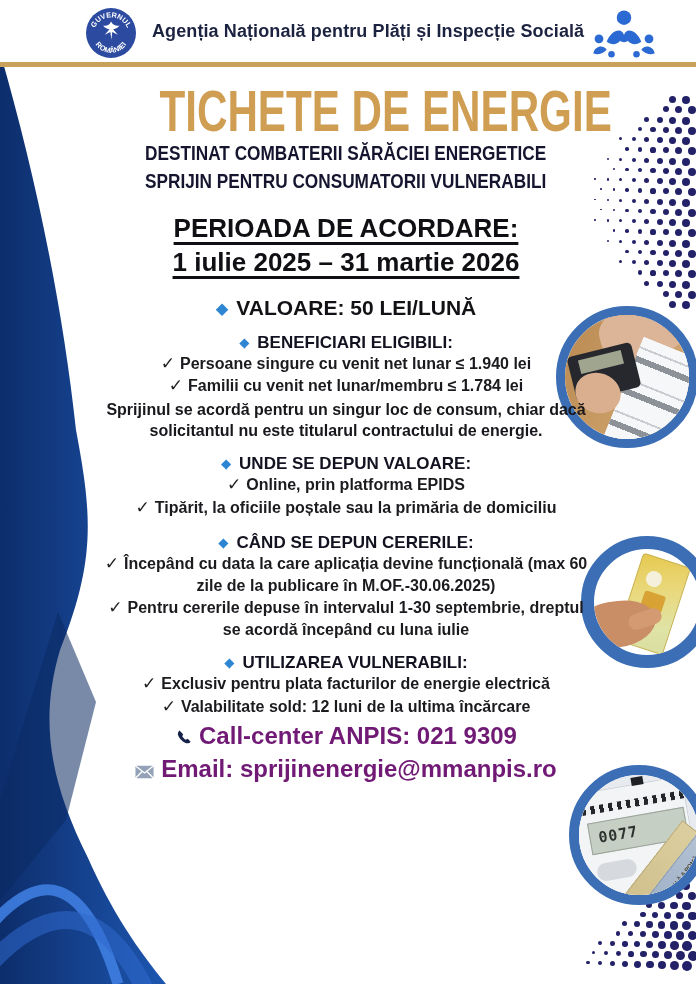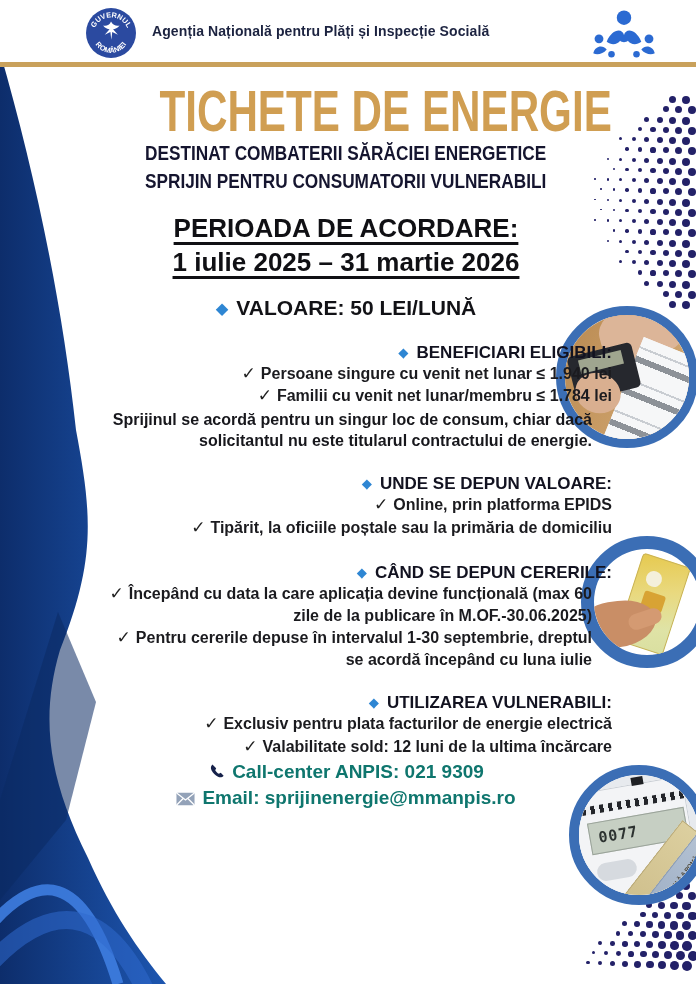--- a/index.html
+++ b/index.html
@@ -3,21 +3,21 @@
 <meta charset="utf-8">
 <style>
   html,body{margin:0;padding:0;background:#ffffff;}
   #page{position:relative;width:696px;height:984px;background:#fff;overflow:hidden;
         font-family:"Liberation Sans","DejaVu Sans",sans-serif;color:#17171c;}
 
   
   .hdr{position:absolute;top:0;left:0;width:696px;height:62px;background:#fff;z-index:5;}
   .hdr-logo{position:absolute;left:86px;top:8px;width:50px;height:50px;}
   .hdr-title{position:absolute;left:152px;top:0;height:62px;display:flex;align-items:center;
-             font-size:14px;font-weight:bold;color:#1c2340;letter-spacing:.1px;}
+             font-size:18px;font-weight:bold;color:#1c2340;letter-spacing:.1px;}
   .hdr-people{position:absolute;right:38px;top:10px;width:68px;height:50px;}
   .gold-line{position:absolute;top:62px;left:0;width:696px;height:5px;background:#c9a15b;z-index:5;}
 
   
   .wave{position:absolute;left:0;top:0;width:220px;height:984px;z-index:0;}
   .dots{position:absolute;z-index:0;}
   #dots-top{right:0;top:96px;width:102px;height:220px;}
   #dots-bottom{right:0;top:882px;width:110px;height:102px;}
 
   
@@ -63,30 +63,30 @@
   .content{position:absolute;left:0;top:67px;width:696px;z-index:2;text-align:center;
            padding:0 84px 0 80px;box-sizing:border-box;}
   .hero-title{margin-top:16px;font-size:57px;line-height:1.0;font-weight:bold;color:#d09e52;
               display:inline-block;transform:scaleX(.74);transform-origin:center;white-space:nowrap;letter-spacing:0px;}
   .hero-sub{font-size:21px;font-weight:bold;color:#15152f;line-height:1.24;
             display:inline-block;transform:scaleX(.82);transform-origin:center;white-space:nowrap;}
   .period{margin-top:18px;font-size:26px;font-weight:bold;color:#101014;line-height:1.3;}
   .period span{display:inline-block;text-decoration:underline;text-decoration-thickness:2.5px;text-underline-offset:5px;}
   .valoare{margin-top:16px;font-size:21px;font-weight:bold;color:#121216;}
   .diamond{color:#2e86d3;font-size:.78em;margin-right:8px;vertical-align:1px;}
-  .sec{margin-top:23px;text-align:right;}
+  .sec{margin-top:13px;}
   .sec-head{font-size:17px;font-weight:bold;color:#121220;}
   .crow{font-size:16px;font-weight:bold;color:#1b1b1f;line-height:1.33;}
   .check{font-weight:normal;font-size:17px;margin-right:5px;color:#222;}
   .note{font-size:16px;font-weight:bold;line-height:1.33;max-width:492px;margin:1px auto 0;}
   .w492{max-width:492px;margin-left:auto;margin-right:auto;}
   .vmi{margin-top:7px;font-size:16px;font-weight:bold;line-height:1.33;}
   .excl{color:#c0272d;letter-spacing:2px;margin-left:6px;}
   .footer-head{margin-top:15px;font-size:26px;font-weight:bold;color:#0e0e14;letter-spacing:.3px;}
-  .contact{font-size:19px;font-weight:bold;color:#0f766e;line-height:1.4;}
+  .contact{font-size:24px;font-weight:bold;color:#701a75;line-height:1.4;}
   .cicon{display:inline-block;vertical-align:-2px;margin-right:7px;}
 </style>
 </head>
 <body>
 
 <div id="page">
 
   <svg class="wave" viewBox="0 0 220 984" preserveAspectRatio="none">
     <defs>
       <linearGradient id="wg" x1="0" y1="0" x2="1" y2="0">

